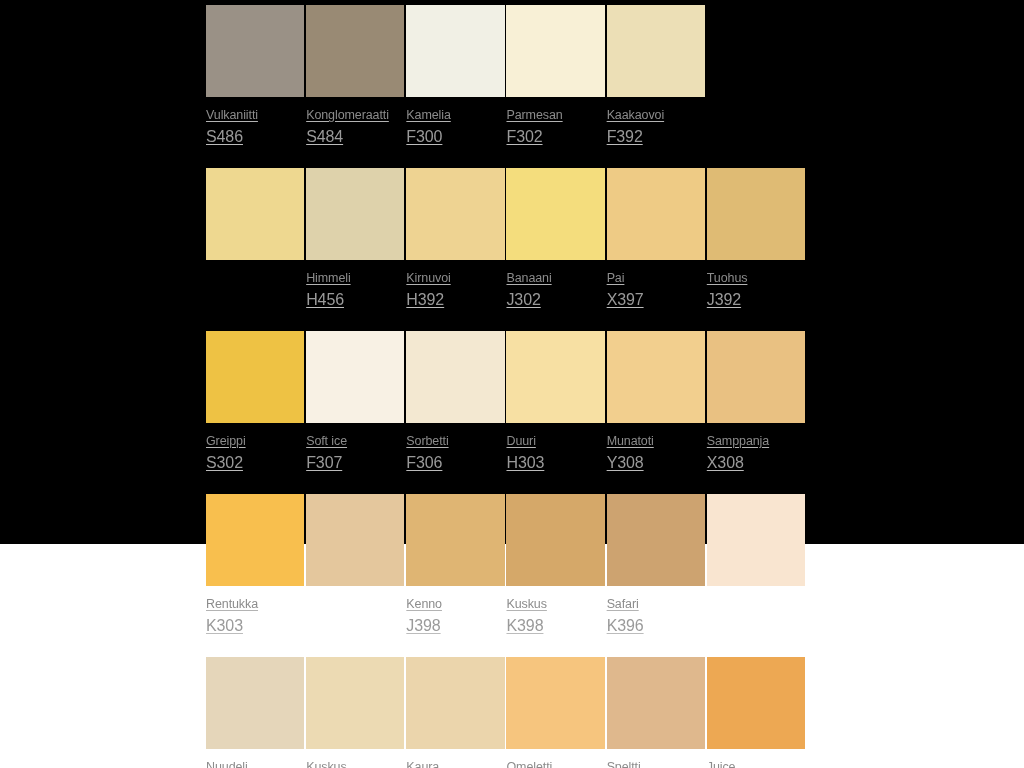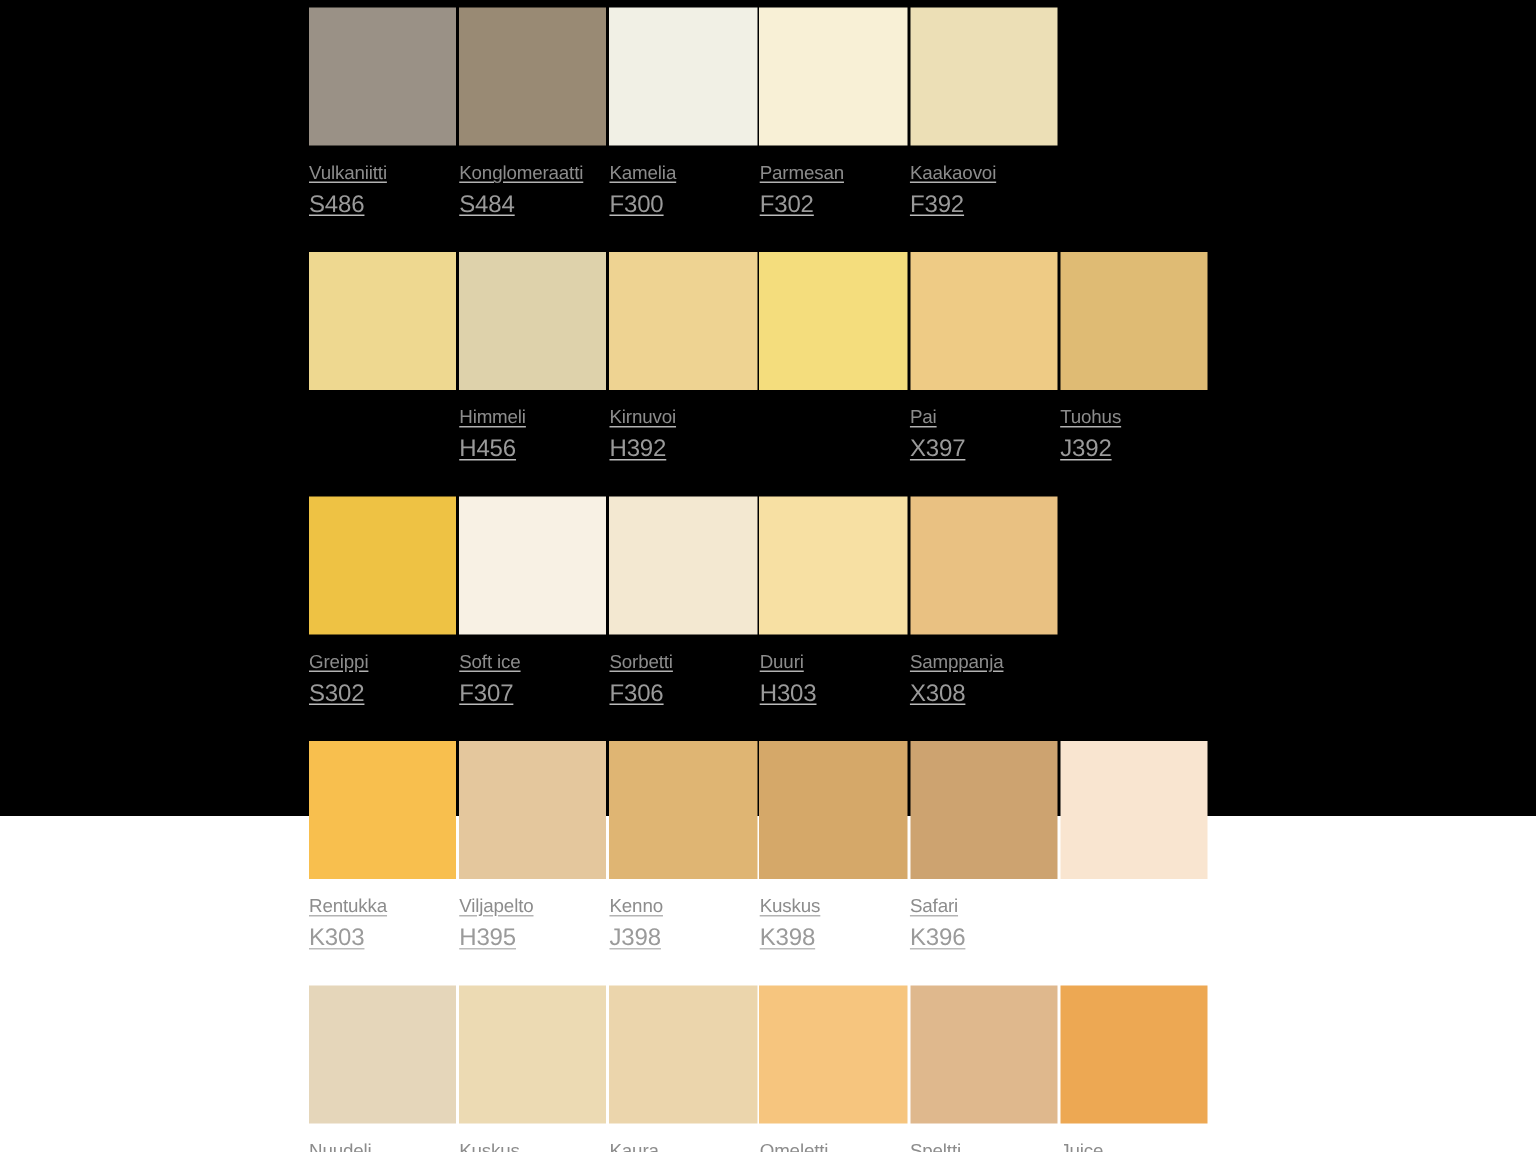--- a/index.html
+++ b/index.html
@@ -127,20 +127,24 @@
       </div>
       <div class="swatch-cell">
         <span class="swatch-color" style="background-color: rgb(238, 211, 146);"></span>
         <div class="swatch-labels">
           <a class="swatch-name">Kirnuvoi</a>
           <a class="swatch-code">H392</a>
         </div>
       </div>
       <div class="swatch-cell">
         <span class="swatch-color" style="background-color: rgb(244, 221, 125);"></span>
+        <div class="swatch-labels">
+          <a class="swatch-name">Banaani</a>
+          <a class="swatch-code">J302</a>
+        </div>
       </div>
       <div class="swatch-cell">
         <span class="swatch-color" style="background-color: rgb(238, 203, 133);"></span>
         <div class="swatch-labels">
           <a class="swatch-name">Pai</a>
           <a class="swatch-code">X397</a>
         </div>
       </div>
       <div class="swatch-cell">
         <span class="swatch-color" style="background-color: rgb(223, 187, 116);"></span>
@@ -174,42 +178,45 @@
         </div>
       </div>
       <div class="swatch-cell">
         <span class="swatch-color" style="background-color: rgb(247, 224, 163);"></span>
         <div class="swatch-labels">
           <a class="swatch-name">Duuri</a>
           <a class="swatch-code">H303</a>
         </div>
       </div>
       <div class="swatch-cell">
+        <span class="swatch-color" style="background-color: rgb(242, 207, 142);"></span>
+        <div class="swatch-labels">
+          <a class="swatch-name">Munatoti</a>
+          <a class="swatch-code">Y308</a>
+        </div>
+      </div>
+      <div class="swatch-cell">
         <span class="swatch-color" style="background-color: rgb(233, 193, 130);"></span>
         <div class="swatch-labels">
           <a class="swatch-name">Samppanja</a>
           <a class="swatch-code">X308</a>
         </div>
       </div>
     </div>
 
     <div class="palette-row">
       <div class="swatch-cell">
         <span class="swatch-color" style="background-color: rgb(248, 191, 78);"></span>
         <div class="swatch-labels">
           <a class="swatch-name">Rentukka</a>
           <a class="swatch-code">K303</a>
         </div>
       </div>
       <div class="swatch-cell">
         <span class="swatch-color" style="background-color: rgb(228, 199, 157);"></span>
-        <div class="swatch-labels">
-          <a class="swatch-name">Viljapelto</a>
-          <a class="swatch-code">H395</a>
-        </div>
       </div>
       <div class="swatch-cell">
         <span class="swatch-color" style="background-color: rgb(223, 181, 115);"></span>
         <div class="swatch-labels">
           <a class="swatch-name">Kenno</a>
           <a class="swatch-code">J398</a>
         </div>
       </div>
       <div class="swatch-cell">
         <span class="swatch-color" style="background-color: rgb(213, 168, 105);"></span>

